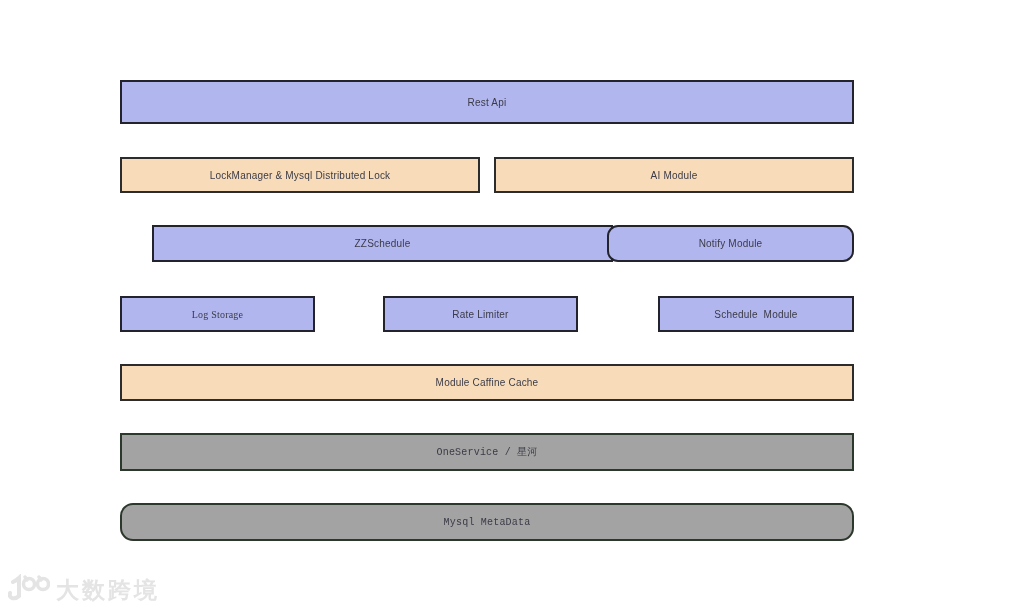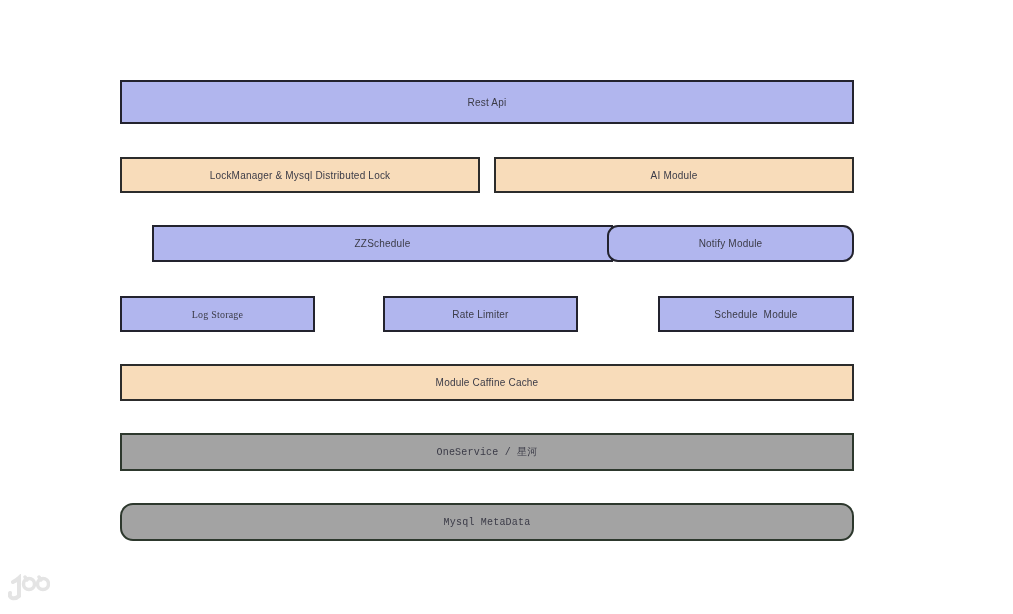--- a/index.html
+++ b/index.html
@@ -96,15 +96,16 @@
       <svg width="42" height="28" viewBox="0 0 42 28" fill="none">
 
         <path d="M5 8 Q9 6 11 4 L11 22 Q8 25 4 24 Q1 23 2 19" stroke="#e4e4e4" stroke-width="4" stroke-linecap="round" fill="none"></path>
 
         <circle cx="21" cy="10" r="5.5" stroke="#e4e4e4" stroke-width="3.5" fill="none"></circle>
         <path d="M17 3 L19 6" stroke="#e4e4e4" stroke-width="3.5" stroke-linecap="round"></path>
         <circle cx="35" cy="10" r="5.5" stroke="#e4e4e4" stroke-width="3.5" fill="none"></circle>
         <path d="M31 3 L33 6" stroke="#e4e4e4" stroke-width="3.5" stroke-linecap="round"></path>
       </svg>
     </span>
+    <span class="wm-text">大数跨境</span>
   </div>
 
 </div>
 
 </body></html>

